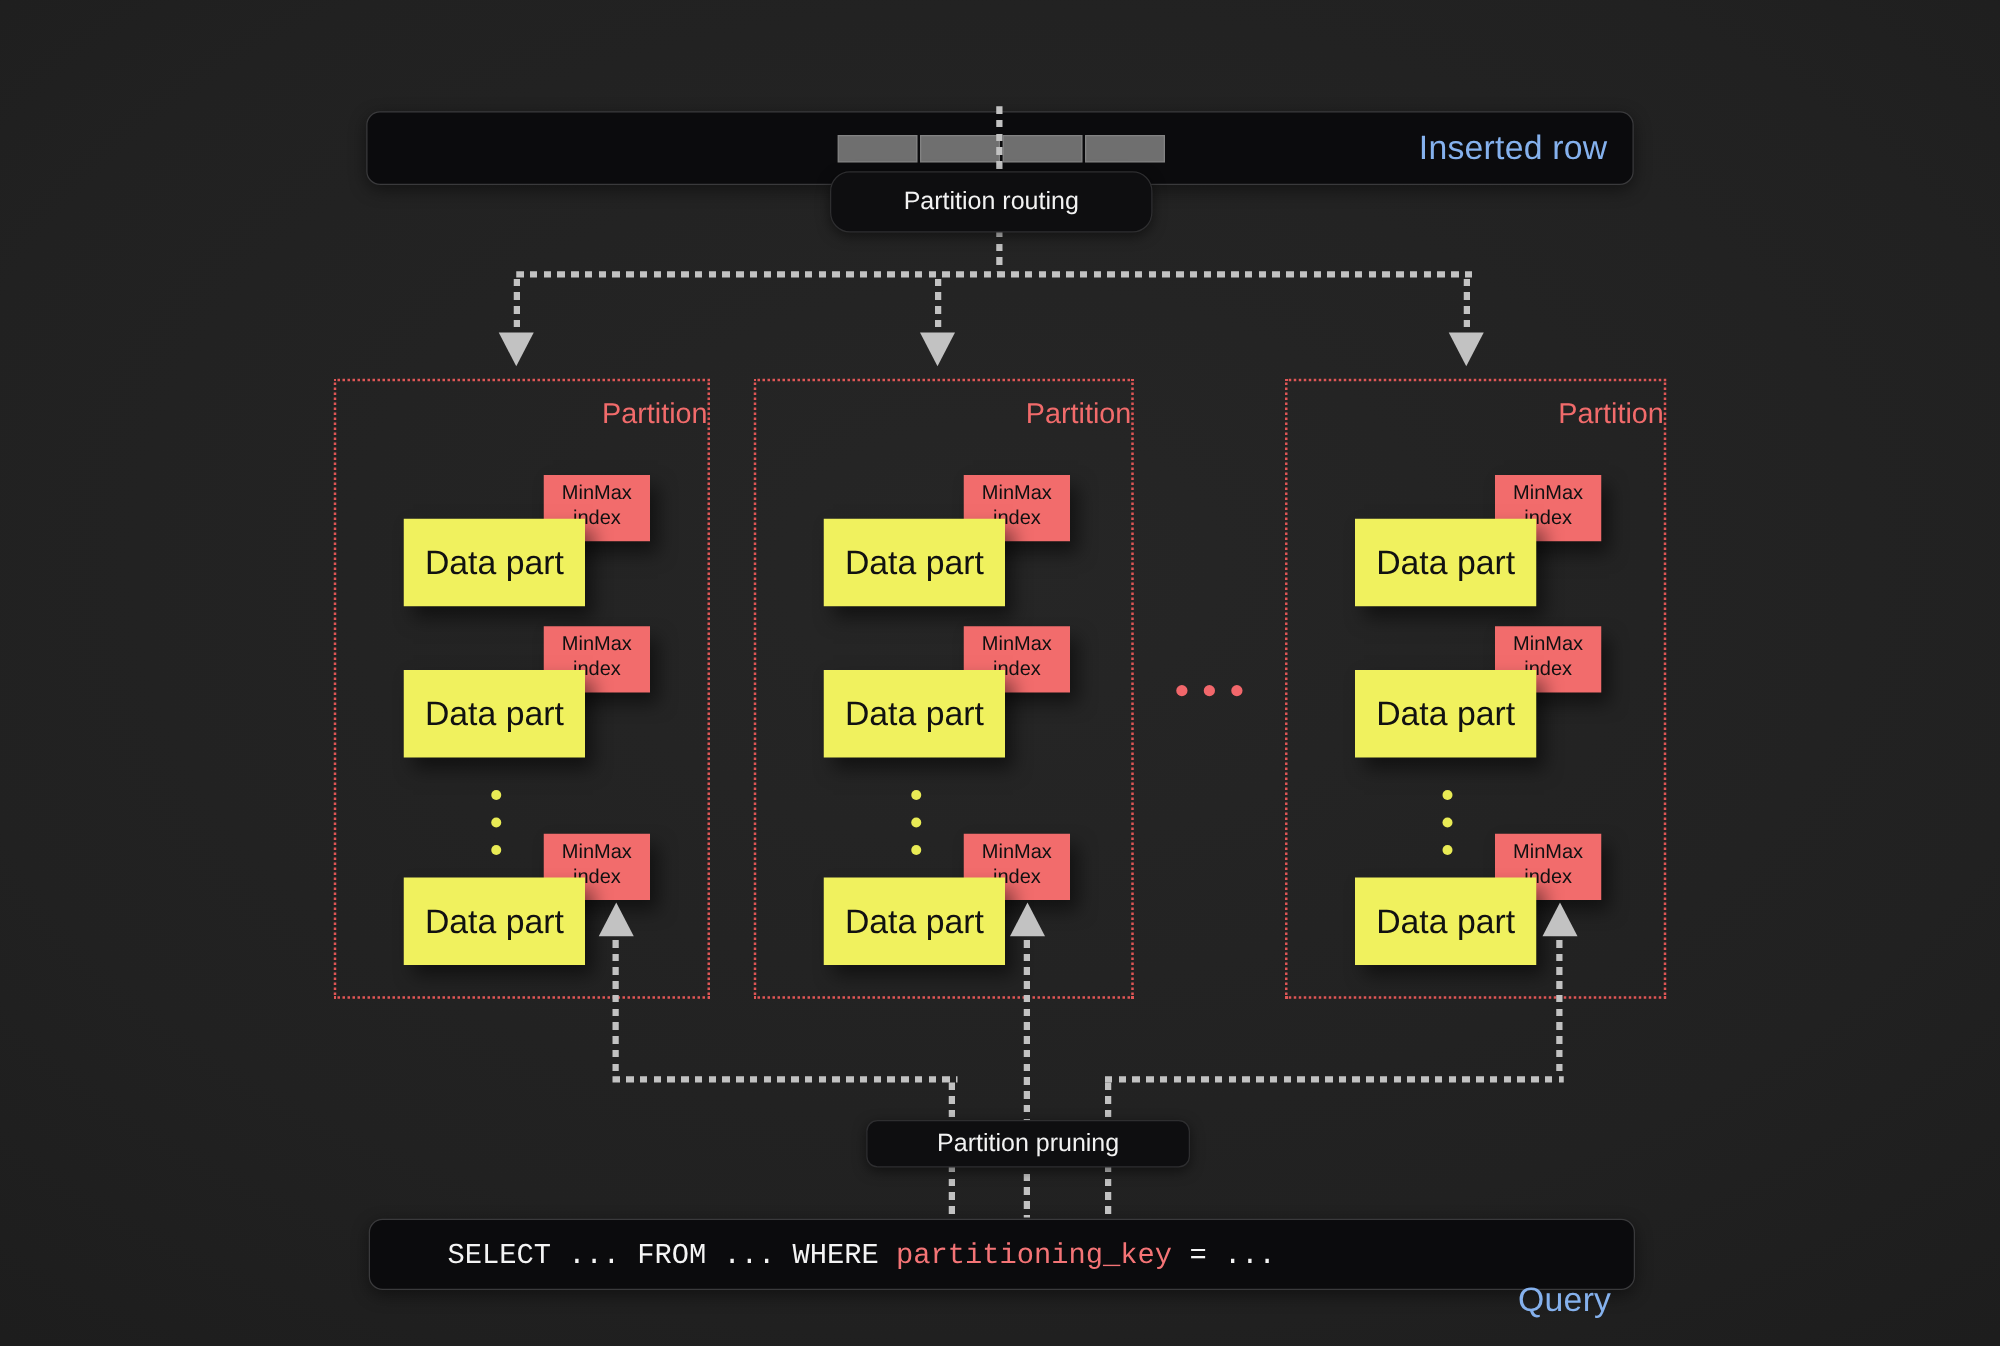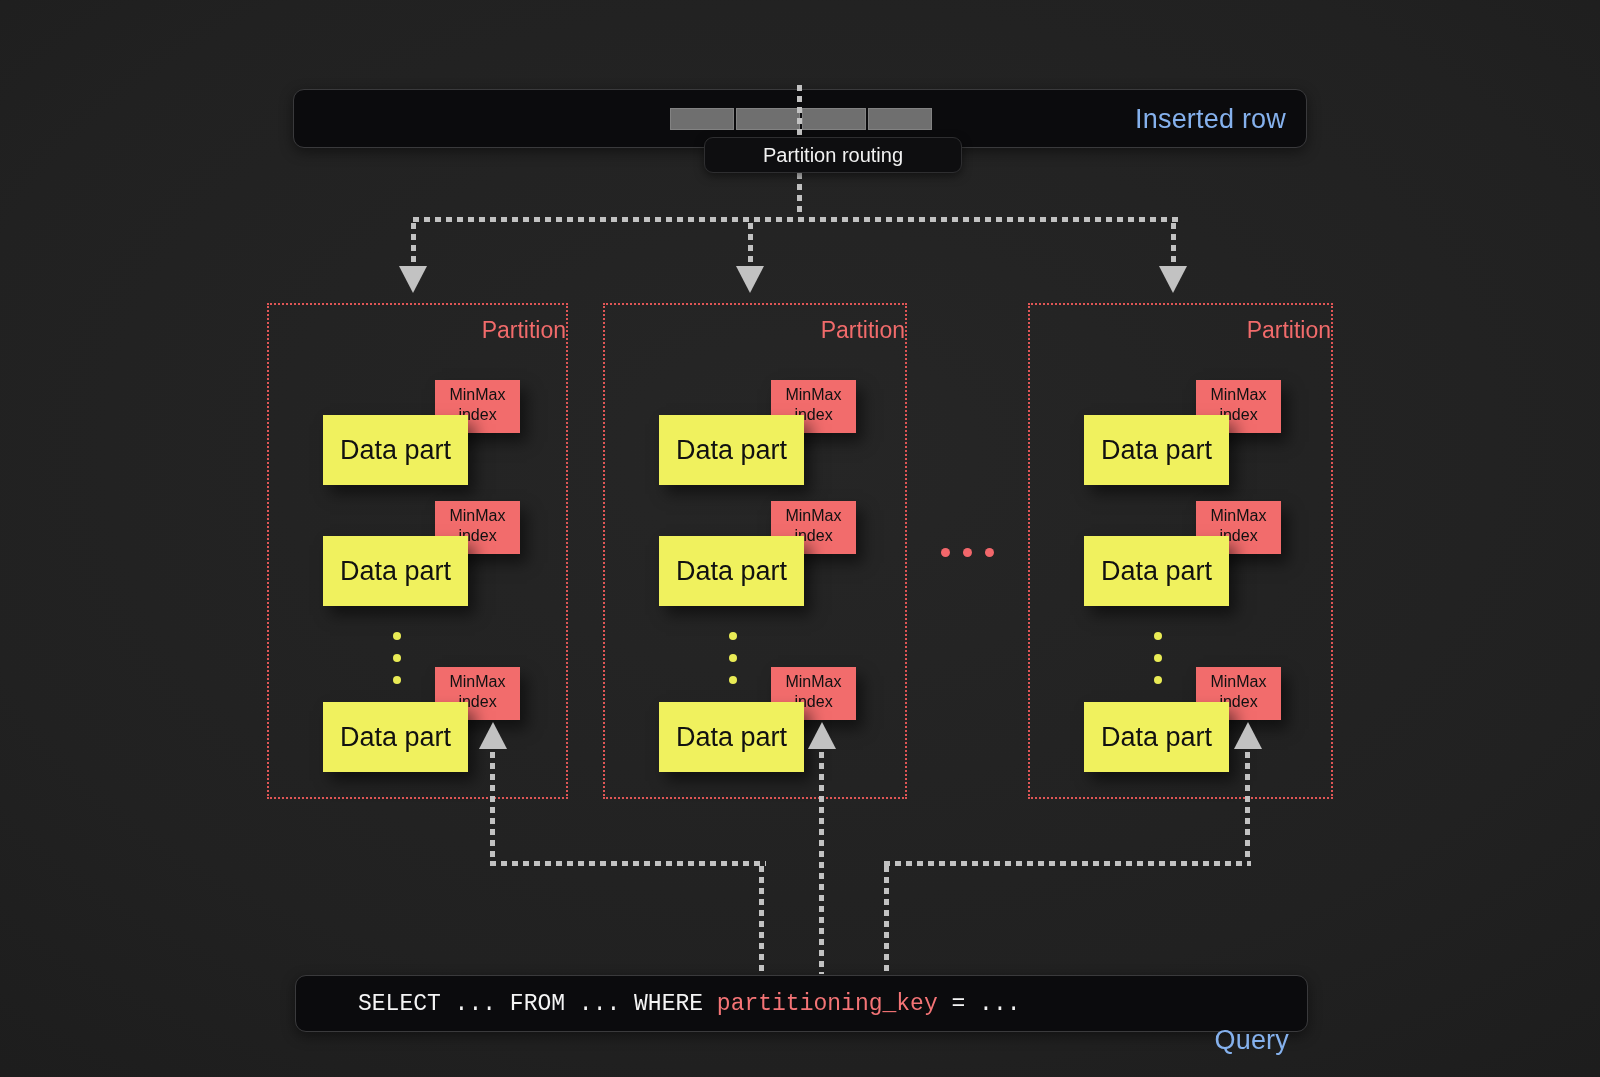--- a/index.html
+++ b/index.html
@@ -22,21 +22,21 @@
   .segment-cell{
     width:64px;height:22px;background:#6f6f6f;
     box-shadow:inset 0 0 0 1px rgba(255,255,255,.14);
   }
   
   .flow-label{
     position:absolute;background:#0e0e10;border:1px solid #2e2e30;border-radius:9px;
     color:#f2f2f2;font-size:20px;display:flex;align-items:center;justify-content:center;
     z-index:4;box-shadow:0 3px 10px rgba(0,0,0,.5);box-sizing:border-box;
   }
-  #routing-label{left:704px;top:137px;width:258px;height:36px;}
+  #routing-label{left:664px;top:137px;width:258px;height:49px;border-radius:16px;}
   #pruning-label{left:693px;top:896px;width:259px;height:38px;}
   
   .dash-v{position:absolute;width:5px;z-index:3;
     background:repeating-linear-gradient(to bottom,#c2c2c2 0 6px,transparent 6px 11px);}
   .dash-h{position:absolute;height:5px;z-index:3;
     background:repeating-linear-gradient(to right,#c2c2c2 0 6px,transparent 6px 11px);}
   .arrow-down{position:absolute;width:0;height:0;z-index:3;
     border-left:14px solid transparent;border-right:14px solid transparent;border-top:27px solid #c2c2c2;}
   .arrow-up{position:absolute;width:0;height:0;z-index:3;
     border-left:14px solid transparent;border-right:14px solid transparent;border-bottom:27px solid #c2c2c2;}
@@ -173,19 +173,20 @@
   <div class="dash-v" style="left:490px;top:752px;height:109px;"></div>
   <div class="dash-v" style="left:819px;top:752px;height:222px;"></div>
   <div class="dash-v" style="left:1245px;top:752px;height:109px;"></div>
 
   <div class="dash-h" style="left:490px;top:861px;width:276px;"></div>
   <div class="dash-h" style="left:884px;top:861px;width:367px;"></div>
 
   <div class="dash-v" style="left:759px;top:866px;height:108px;"></div>
   <div class="dash-v" style="left:884px;top:866px;height:108px;"></div>
 
+  <div class="flow-label" id="pruning-label">Partition pruning</div>
 
   <div class="bar" id="query-bar">
     <div id="query-sql"><span>SELECT ... FROM ... WHERE </span><span class="key">partitioning_key</span><span> = ...</span></div>
     <span class="blue-label" id="query-label">Query</span>
   </div>
 
 </div>
 
 </body></html>

